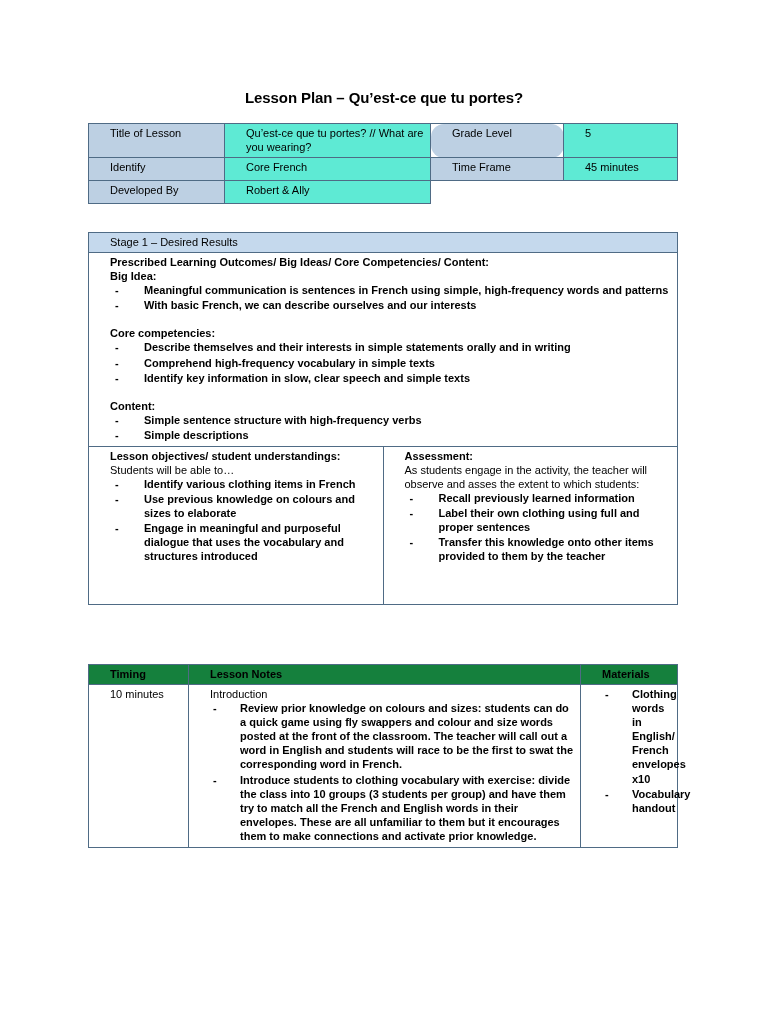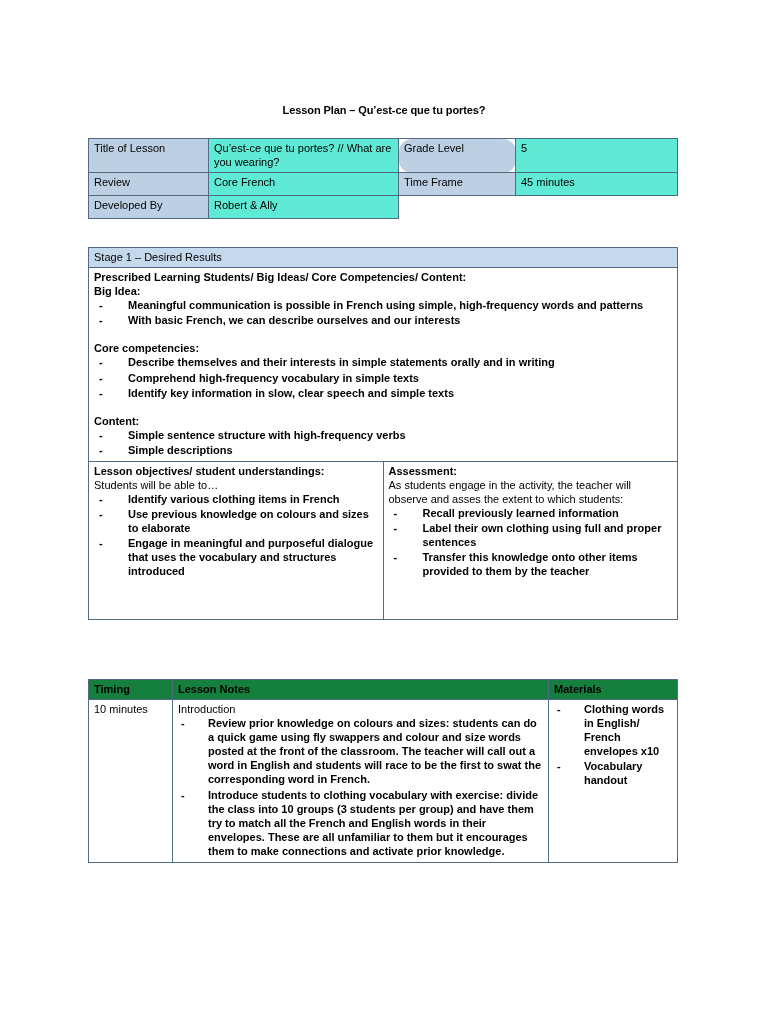--- a/index.html
+++ b/index.html
@@ -17,38 +17,38 @@
   .page {
     position: relative;
     width: 768px;
     height: 1024px;
     box-sizing: border-box;
     padding: 0;
   }
 
   .doc-title {
     text-align: center;
-    font-size: 11px;
-    font-weight: bold;
-    margin: 16px;
+    font-size: 15px;
+    font-weight: bold;
+    margin: 1px;
     padding-top: 88px;
     letter-spacing: -0.1px;
   }
 
   table.t {
     border-collapse: collapse;
     table-layout: fixed;
     font-size: 11px;
     line-height: 1.28;
   }
 
   .t td, .t th {
     border: 1px solid #4f6b85;
     vertical-align: top;
-    padding: 2px 4px 3px 5px;
+    padding: 2px 4px 3px 21px;
     text-align: left;
     font-weight: normal;
   }
 
   
   #info-table {
     position: absolute;
     left: 88px;
     top: 122px;
     width: 590px;
@@ -129,45 +129,45 @@
 
   <table class="t" id="info-table">
     <tbody>
         <tr>
       <td class="lbl" style="width:110px;">Title of Lesson</td>
       <td class="val" style="width:180px;">Qu’est-ce que tu portes? // What are you wearing?</td>
       <td class="lbl" style="width:107px;border-radius:13px;">Grade Level</td>
       <td class="val">5</td>
     </tr>
     <tr>
-      <td class="lbl">Review</td>
+      <td class="lbl">Identify</td>
       <td class="val">Core French</td>
       <td class="lbl">Time Frame</td>
       <td class="val">45 minutes</td>
     </tr>
     <tr>
       <td class="lbl">Developed By</td>
       <td class="val">Robert &amp; Ally</td>
       <td style="border:none;"></td>
       <td style="border:none;"></td>
     </tr>
   </tbody>
     </table>
 
   <table class="t" id="stage1-table">
     <tbody>
         <tr>
       <td class="bar" colspan="2">Stage 1 – Desired Results</td>
     </tr>
     <tr>
       <td class="cellpad" colspan="2">
-        <div class="sec-head">Prescribed Learning Students/ Big Ideas/ Core Competencies/ Content:</div>
+        <div class="sec-head">Prescribed Learning Outcomes/ Big Ideas/ Core Competencies/ Content:</div>
         <div class="sec-head">Big Idea:</div>
         <ul class="dash bold">
-          <li>Meaningful communication is possible in French using simple, high-frequency words and patterns</li>
+          <li>Meaningful communication is sentences in French using simple, high-frequency words and patterns</li>
           <li>With basic French, we can describe ourselves and our interests</li>
         </ul>
         <div class="spacer"></div>
         <div class="sec-head">Core competencies:</div>
         <ul class="dash bold">
           <li>Describe themselves and their interests in simple statements orally and in writing</li>
           <li>Comprehend high-frequency vocabulary in simple texts</li>
           <li>Identify key information in slow, clear speech and simple texts</li>
         </ul>
         <div class="spacer"></div>

